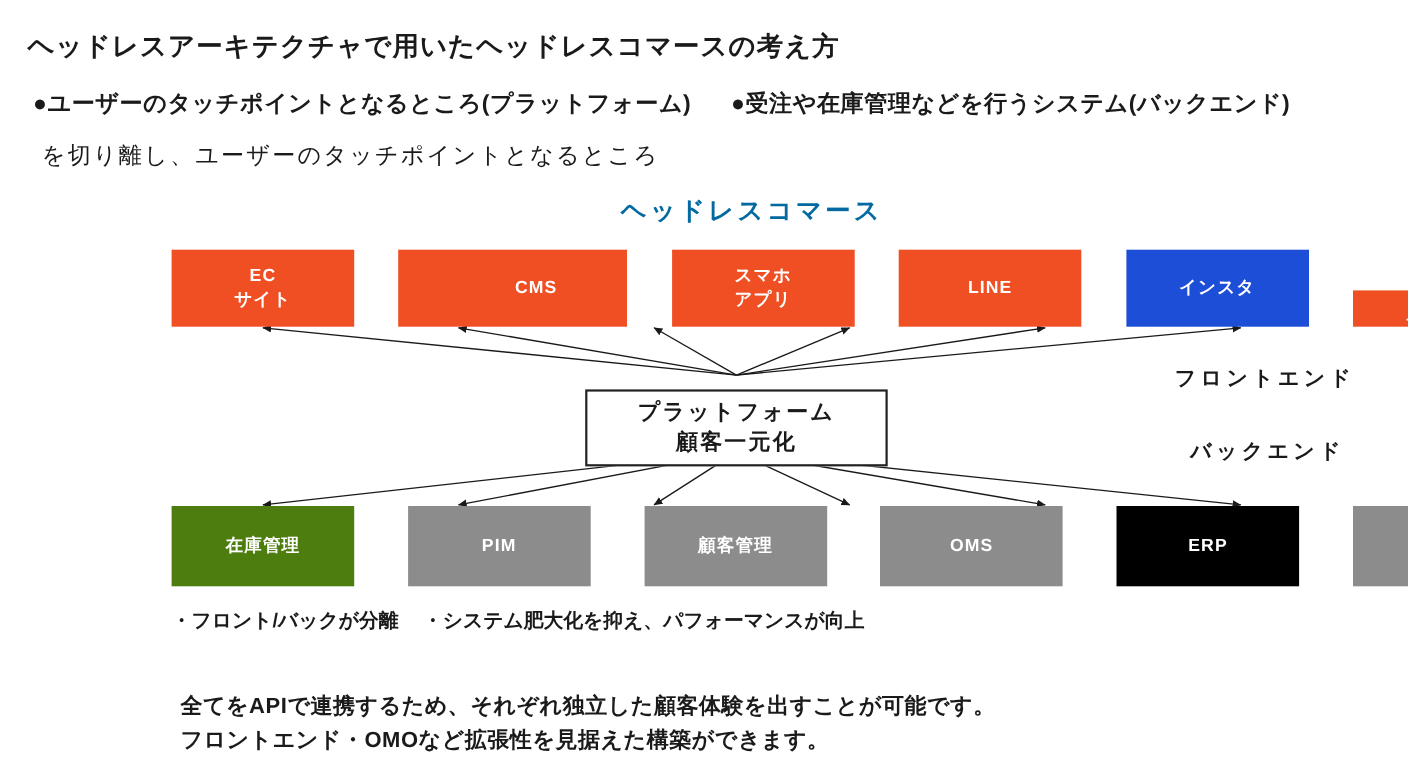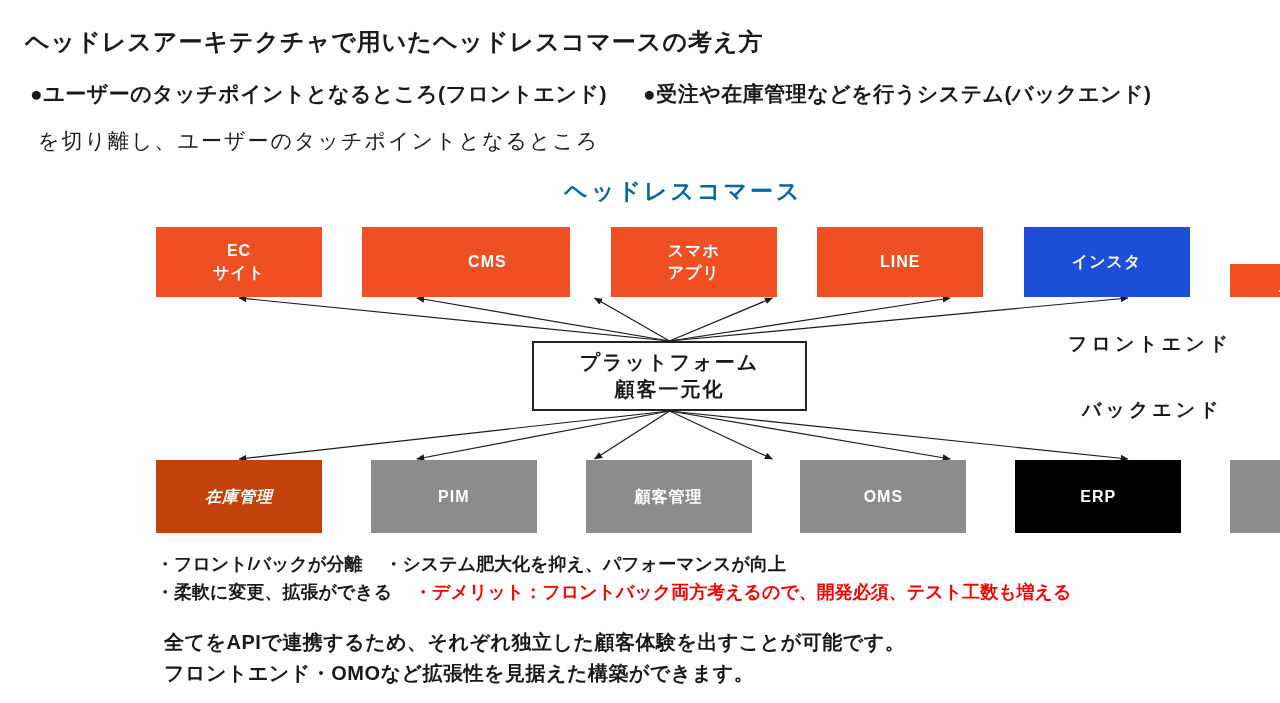--- a/index.html
+++ b/index.html
@@ -37,21 +37,21 @@
   .channel-row{top:227px;height:70px;}
   .system-row{top:460px;height:73px;}
   .box{
     width:166px;
     display:flex;align-items:center;justify-content:center;
     text-align:center;color:#ffffff;
     font-weight:bold;font-size:16px;line-height:1.35;
     white-space:pre-line;letter-spacing:1px;
   }
   .platform-box{
-    position:absolute;left:532px;top:341px;width:275px;height:70px;
+    position:absolute;left:532px;top:354px;width:275px;height:70px;
     background:#ffffff;border:2px solid #222222;
     display:flex;flex-direction:column;align-items:center;justify-content:center;
     font-size:20px;font-weight:bold;line-height:1.35;letter-spacing:2px;
     z-index:2;box-sizing:border-box;
   }
   .side-label{
     position:absolute;
     font-size:19px;font-weight:bold;letter-spacing:4px;
   }
   .side-label.frontend{left:1068px;top:331px;}
@@ -71,21 +71,21 @@
   }
 </style>
 </head>
 <body>
 
 <div class="page">
 
   <h1 class="title">ヘッドレスアーキテクチャで用いたヘッドレスコマースの考え方</h1>
 
   <div class="intro">
-    <span>●ユーザーのタッチポイントとなるところ(フロントエンド)</span>
+    <span>●ユーザーのタッチポイントとなるところ(プラットフォーム)</span>
     <span>●受注や在庫管理などを行うシステム(バックエンド)</span>
   </div>
 
   <div class="subline">を切り離し、ユーザーのタッチポイントとなるところ</div>
 
   <div class="diagram-heading" style="color: #0369a1;">ヘッドレスコマース</div>
 
   <svg id="arrows" width="1280" height="703">
     <defs>
       <marker id="ah" markerWidth="9" markerHeight="8" refX="7.5" refY="3.5" orient="auto" markerUnits="userSpaceOnUse">
@@ -121,37 +121,33 @@
   <div class="side-label frontend">フロントエンド</div>
 
   <div class="platform-box">
     <span>プラットフォーム</span>
     <span>顧客一元化</span>
   </div>
 
   <div class="side-label backend">バックエンド</div>
 
   <div class="system-row">
-    <div class="box system" style="background: #c2410c; font-style: italic;">在庫管理</div>
+    <div class="box system" style="background: #4d7c0f;">在庫管理</div>
     <div class="box system" style="background: rgb(140, 140, 140);">PIM</div>
     <div class="box system" style="background: rgb(140, 140, 140);">顧客管理</div>
     <div class="box system" style="background: rgb(140, 140, 140);">OMS</div>
     <div class="box system" style="background: #000000;">ERP</div>
     <div class="box system" style="background: rgb(140, 140, 140);">WMS</div>
   </div>
 
   <div class="notes">
     <div class="notes-row">
       <span>・フロント/バックが分離</span>
       <span>・システム肥大化を抑え、パフォーマンスが向上</span>
     </div>
-    <div class="notes-row">
-      <span>・柔軟に変更、拡張ができる</span>
-      <span class="demerit" style="color: rgb(255, 0, 0);">・デメリット：フロントバック両方考えるので、開発必須、テスト工数も増える</span>
-    </div>
   </div>
 
   <div class="footer">
     <div>全てをAPIで連携するため、それぞれ独立した顧客体験を出すことが可能です。</div>
     <div>フロントエンド・OMOなど拡張性を見据えた構築ができます。</div>
   </div>
 
 </div>
 
 </body></html>

